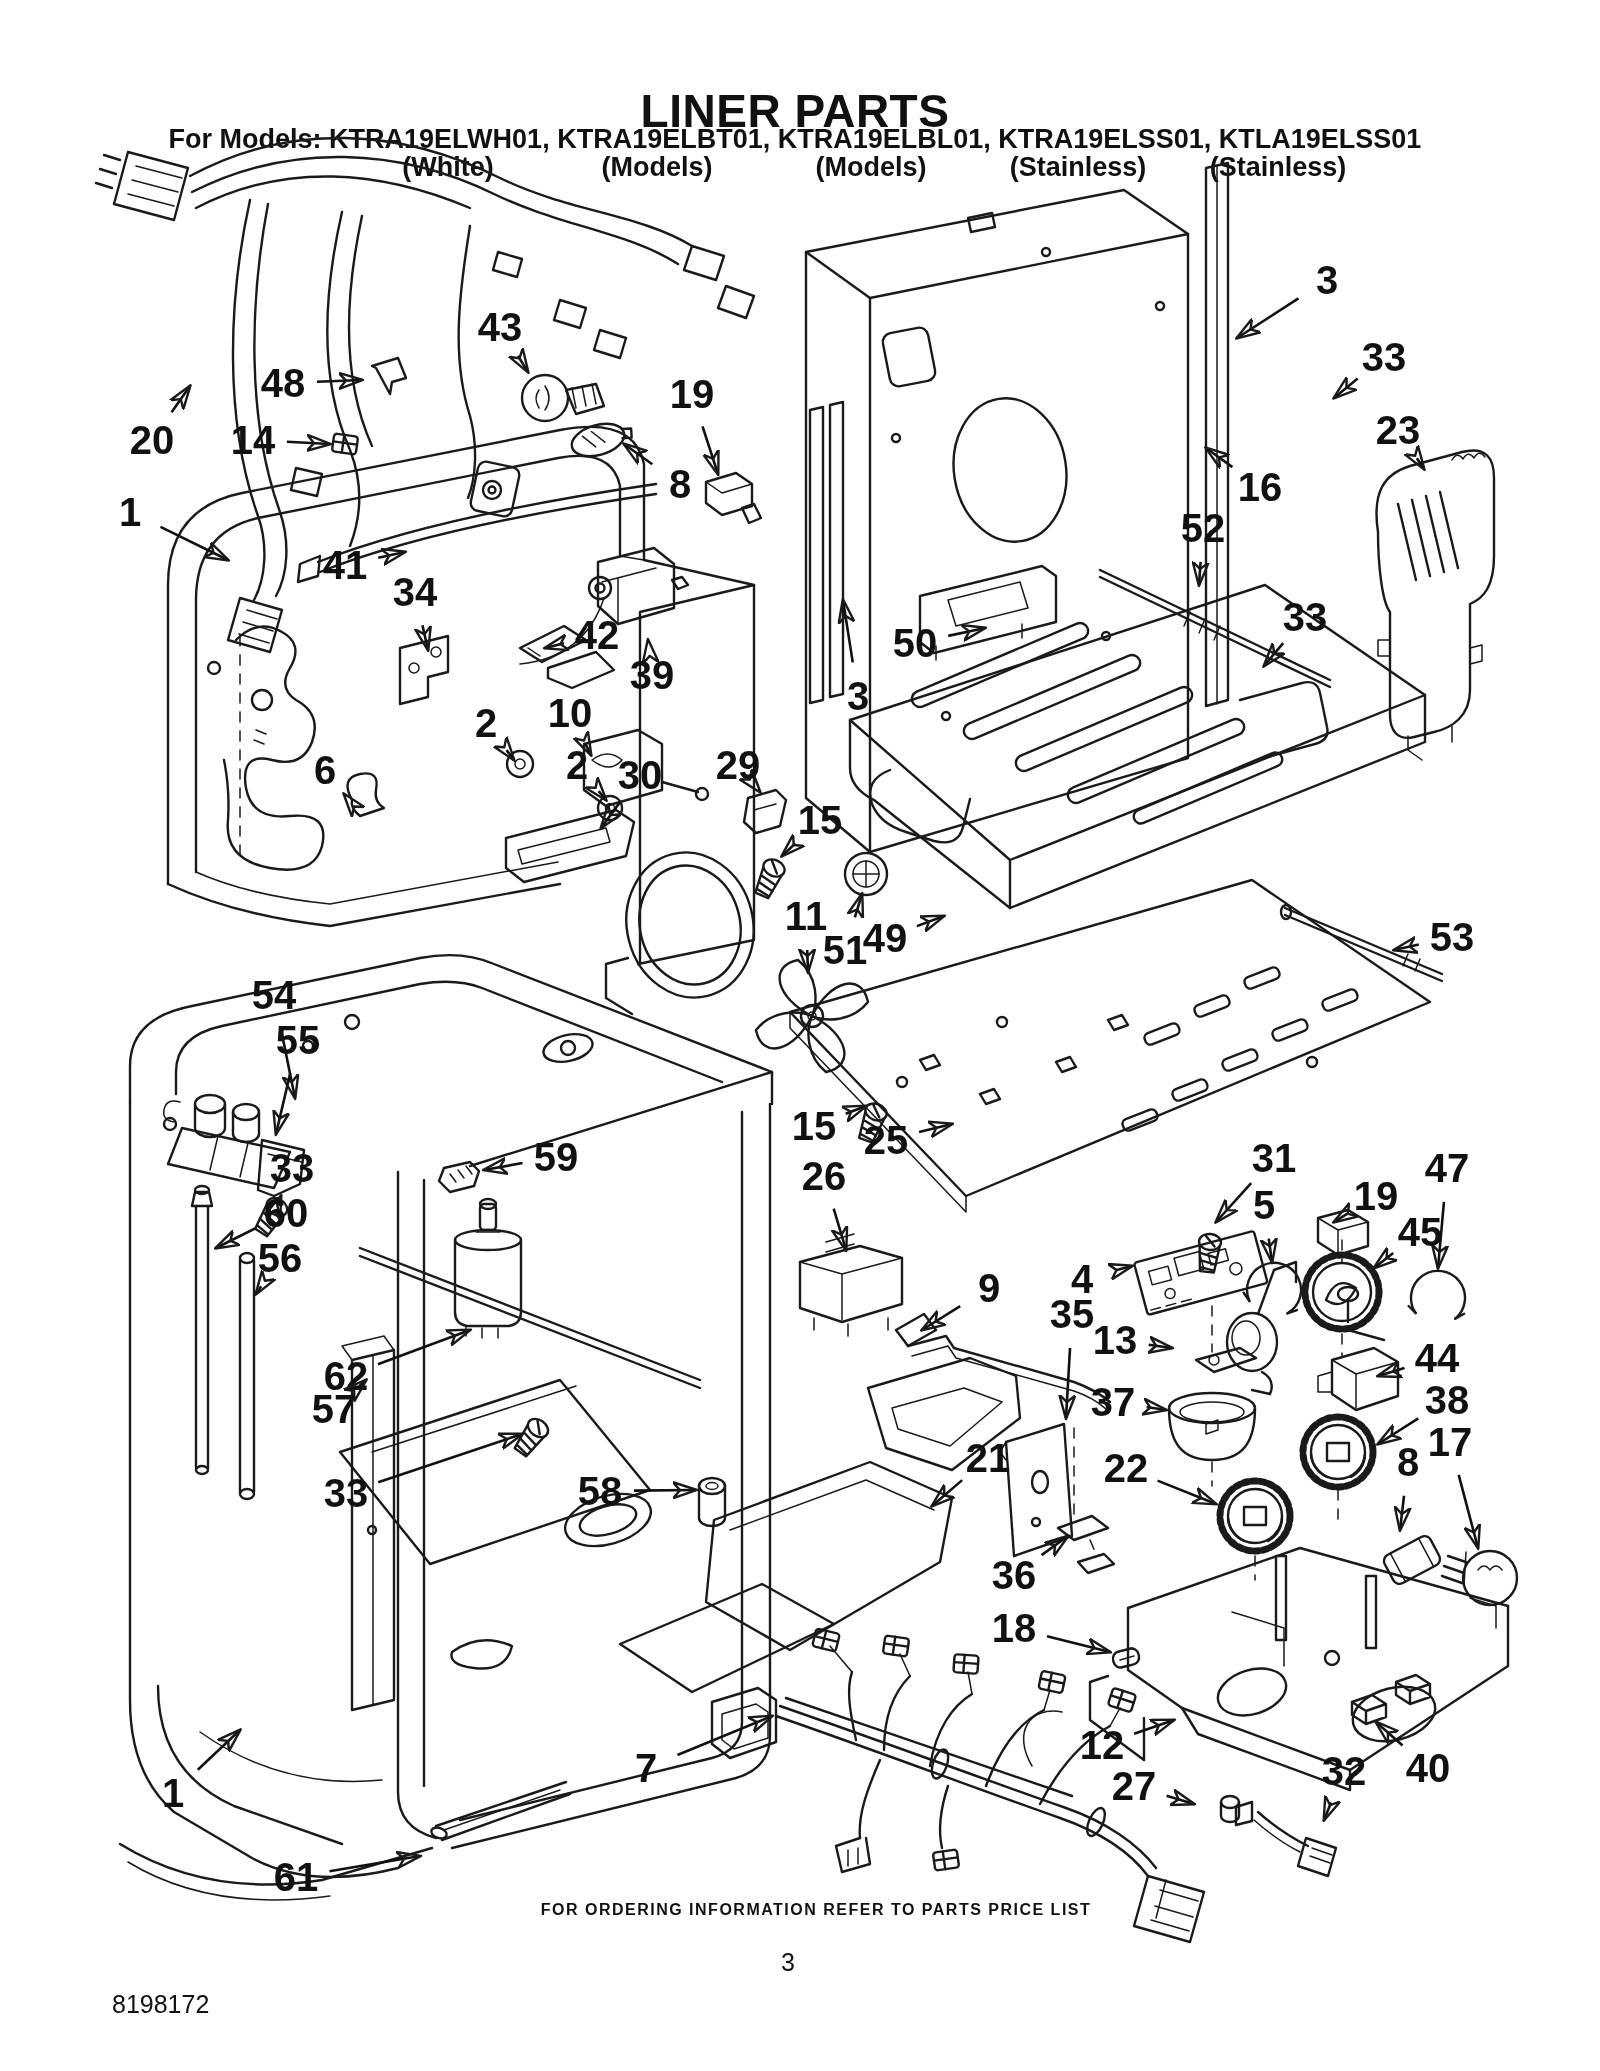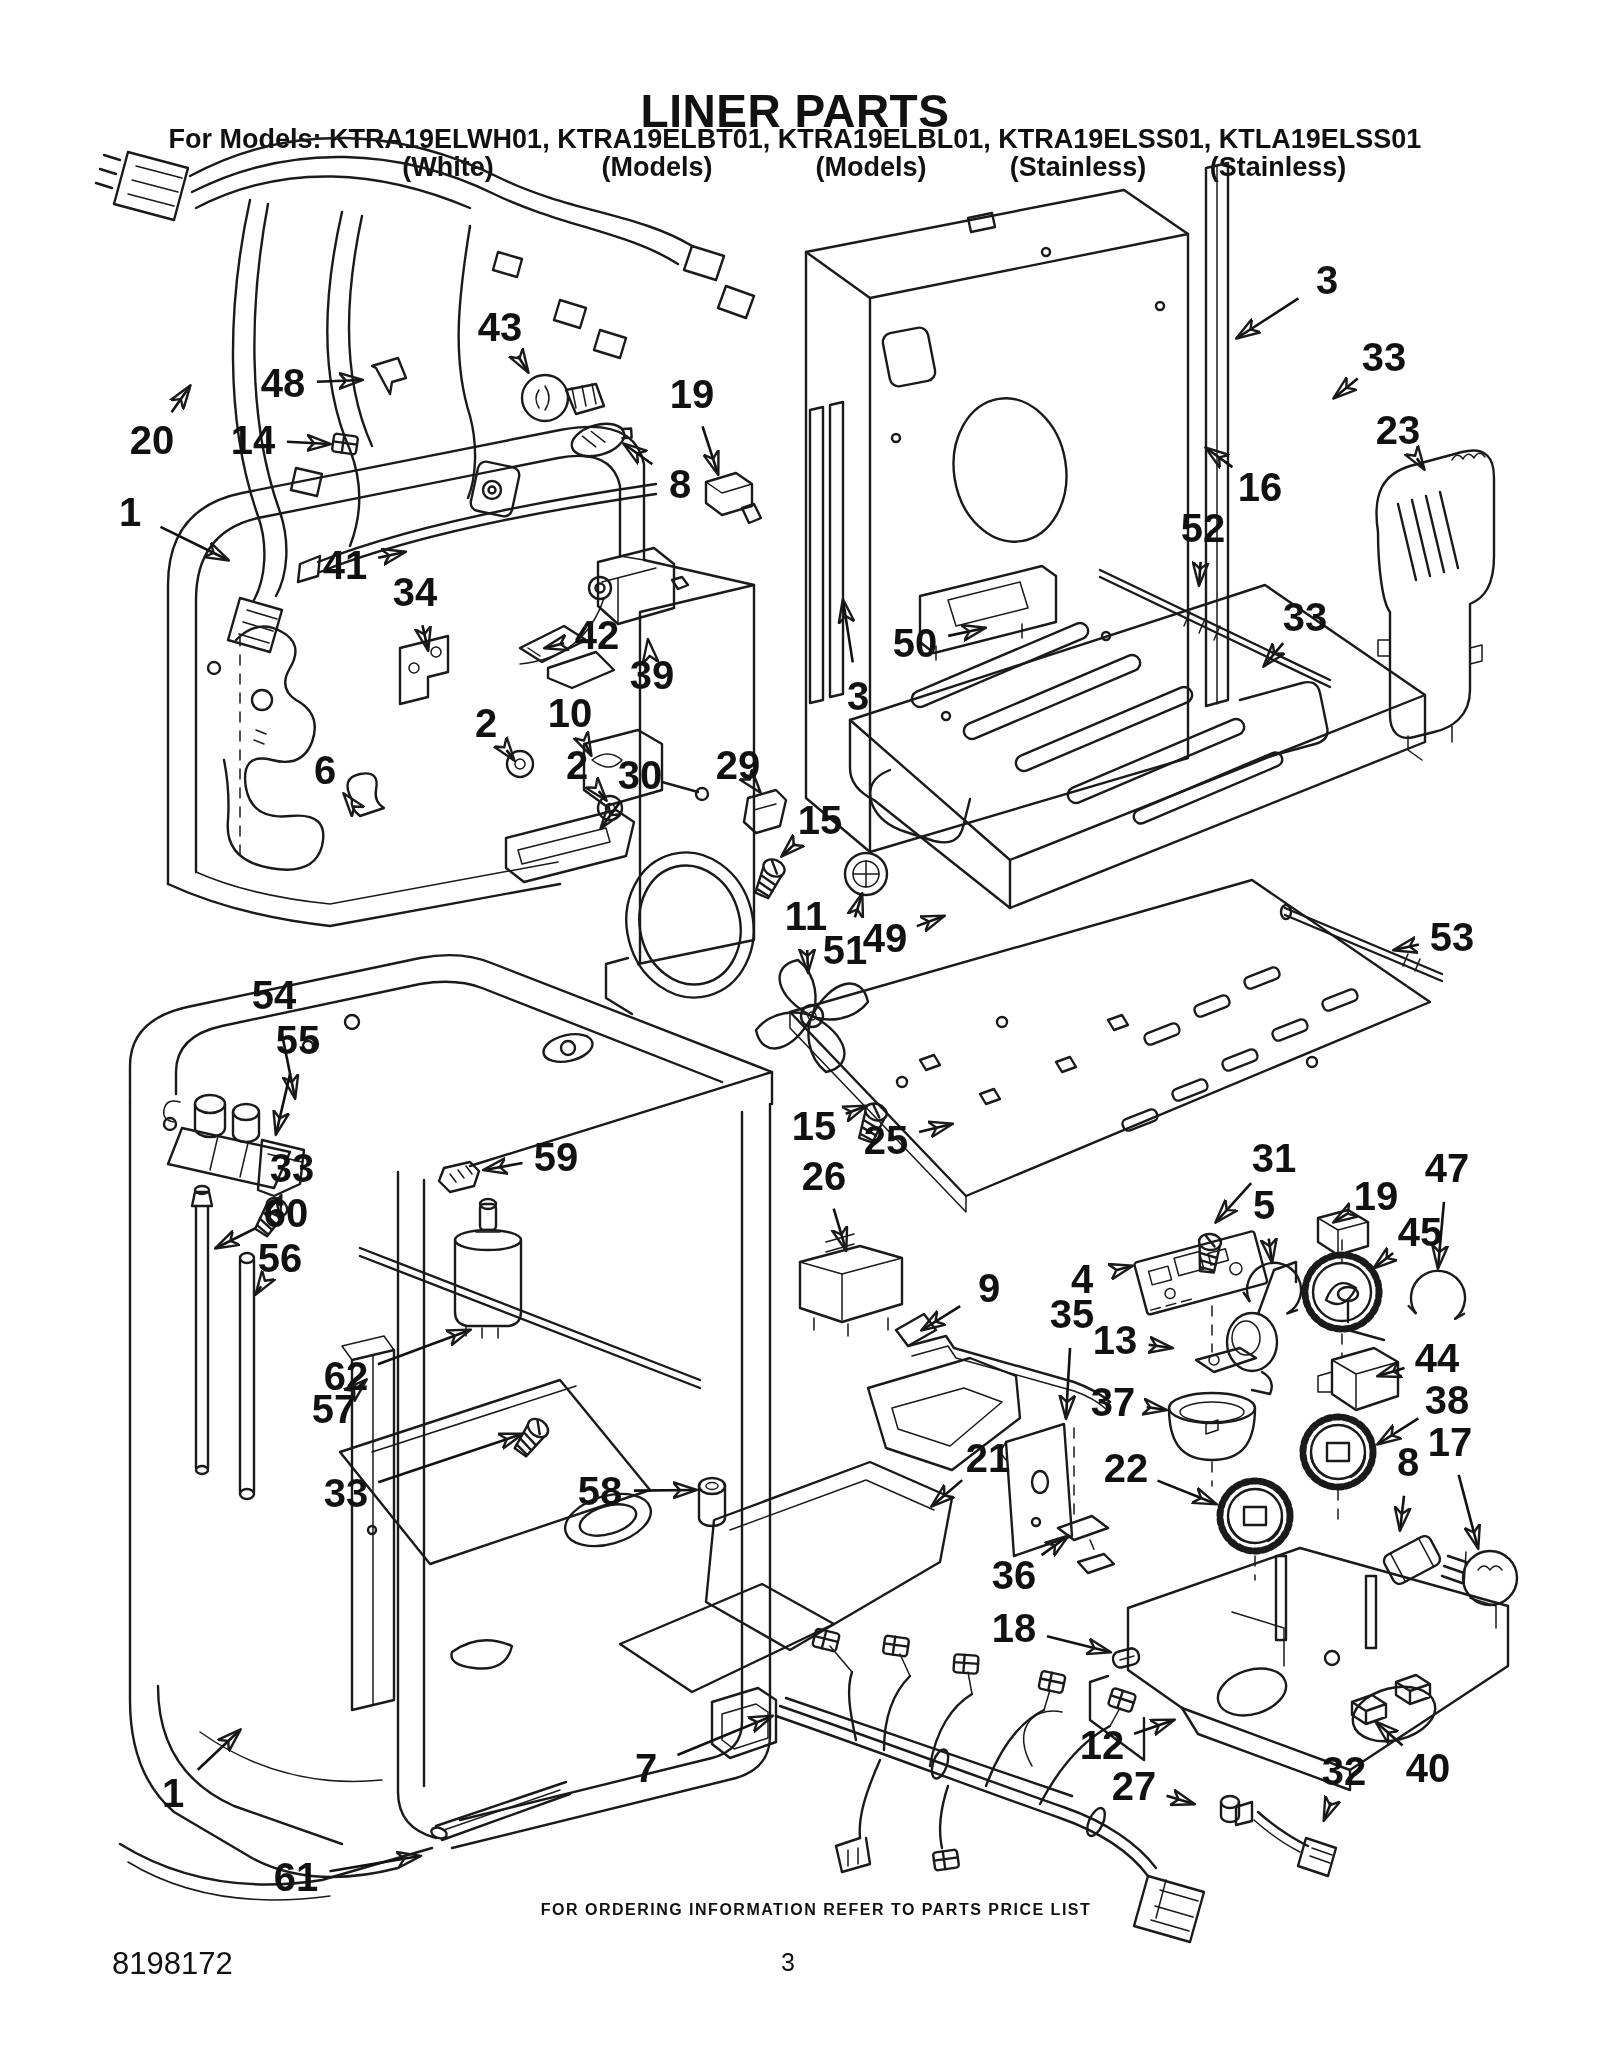--- a/index.html
+++ b/index.html
@@ -18,21 +18,21 @@
   }
   .color-label{
     position:absolute;top:152px;transform:translateX(-50%);
     font-size:27px;font-weight:bold;white-space:nowrap;
   }
   .c0{left:448px}.c1{left:657px}.c2{left:871px}.c3{left:1078px}.c4{left:1278px}
   .ordering-note{
     position:absolute;top:1901px;left:816px;transform:translateX(-50%);
     font-size:16px;font-weight:bold;letter-spacing:1.5px;white-space:nowrap;
   }
-  .doc-number{position:absolute;top:1946px;left:112px;font-size:31px;}
+  .doc-number{position:absolute;top:1990px;left:112px;font-size:25px;}
   .page-number{position:absolute;top:1948px;left:788px;transform:translateX(-50%);font-size:25px;}
   svg#art{position:absolute;left:0;top:0;width:1600px;height:2071px;}
   #static-art path,#static-art rect,#static-art circle,#static-art ellipse,#static-art line,
   svg#art defs path,svg#art defs rect,svg#art defs circle,svg#art defs ellipse{
     fill:none;stroke:#1a1a1a;stroke-width:2.4;stroke-linecap:round;stroke-linejoin:round;
   }
   .thin{stroke-width:1.5 !important;}
   .dash{stroke-dasharray:10 9;}
   .teeth{stroke-width:7 !important;stroke-dasharray:4.5 4;}
   .callout-num{

